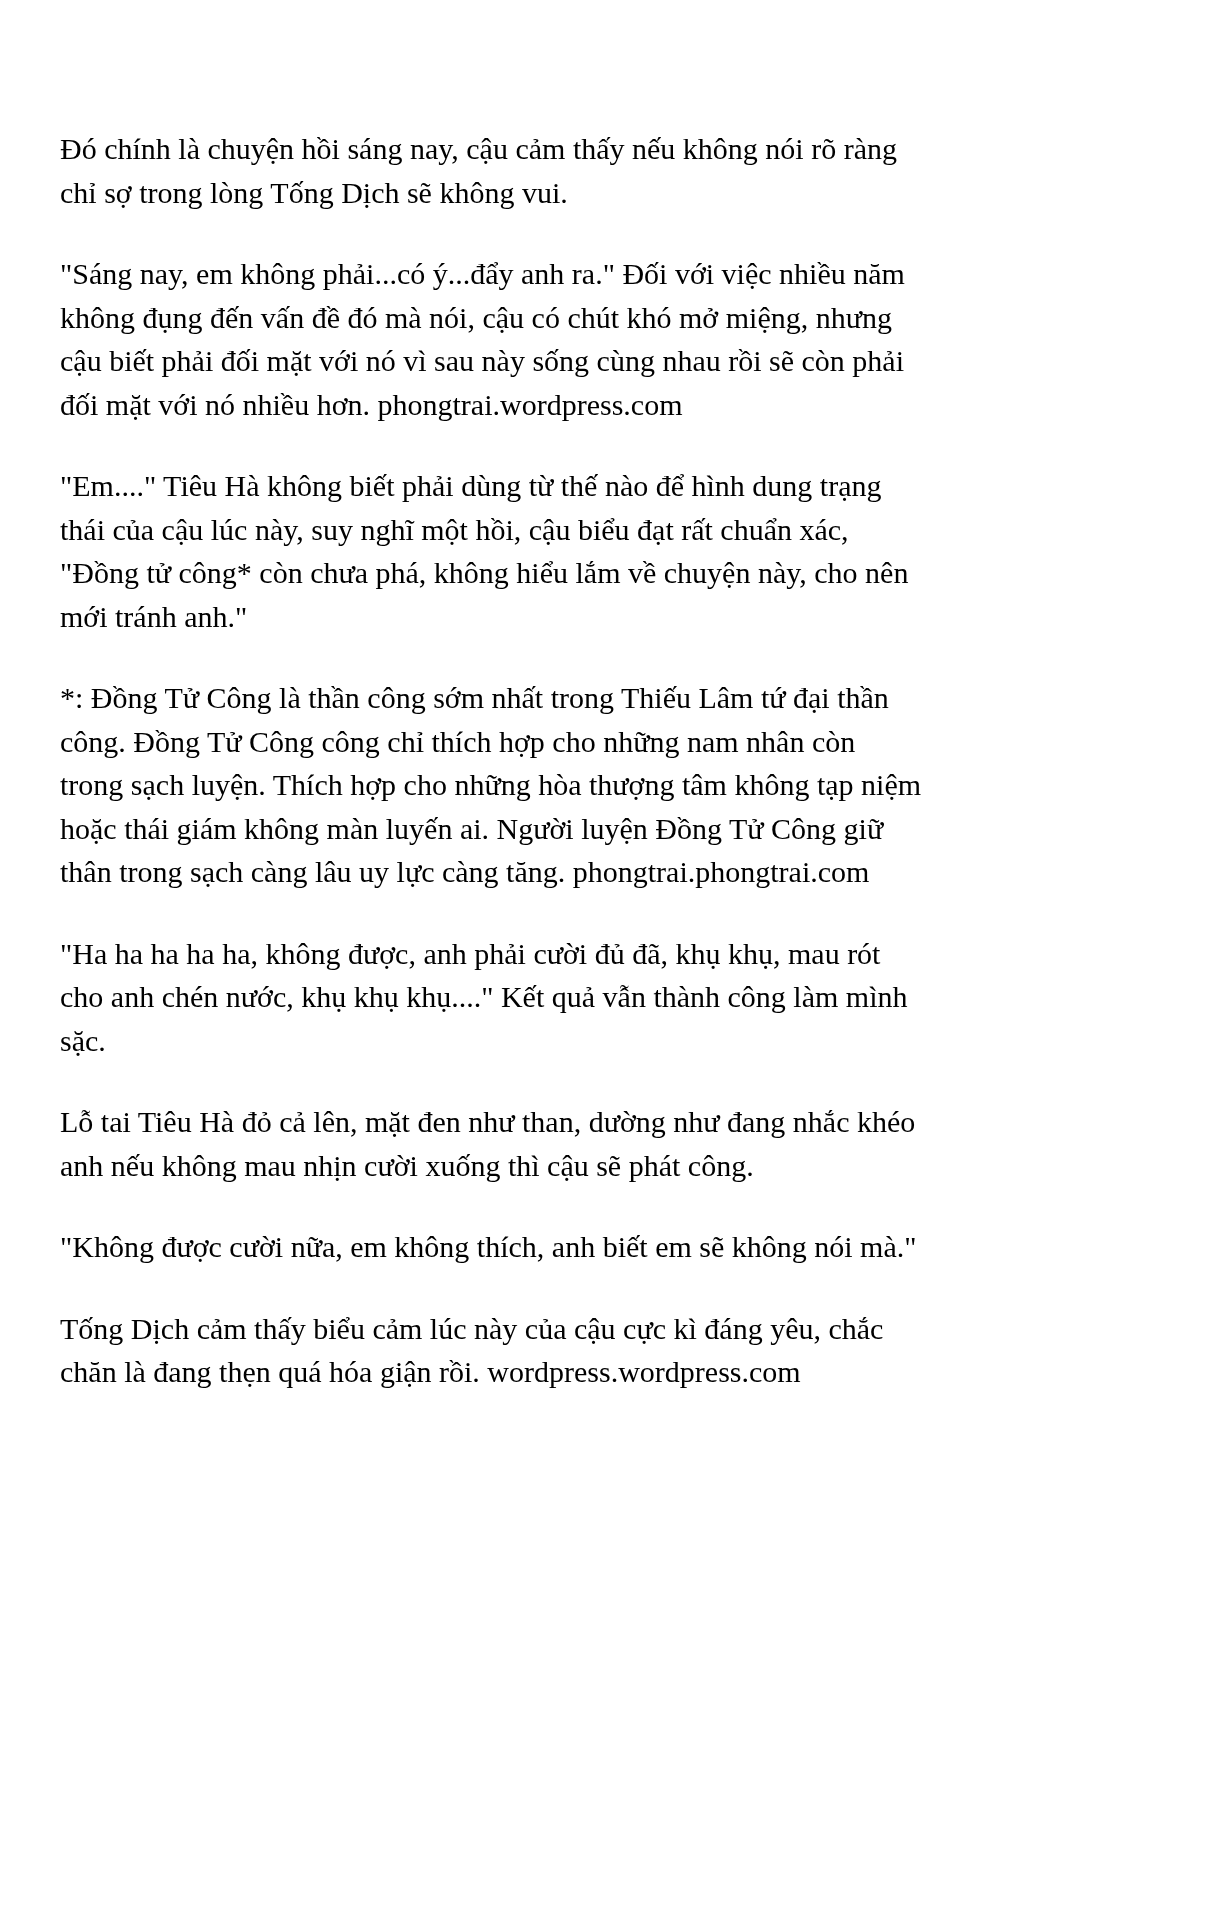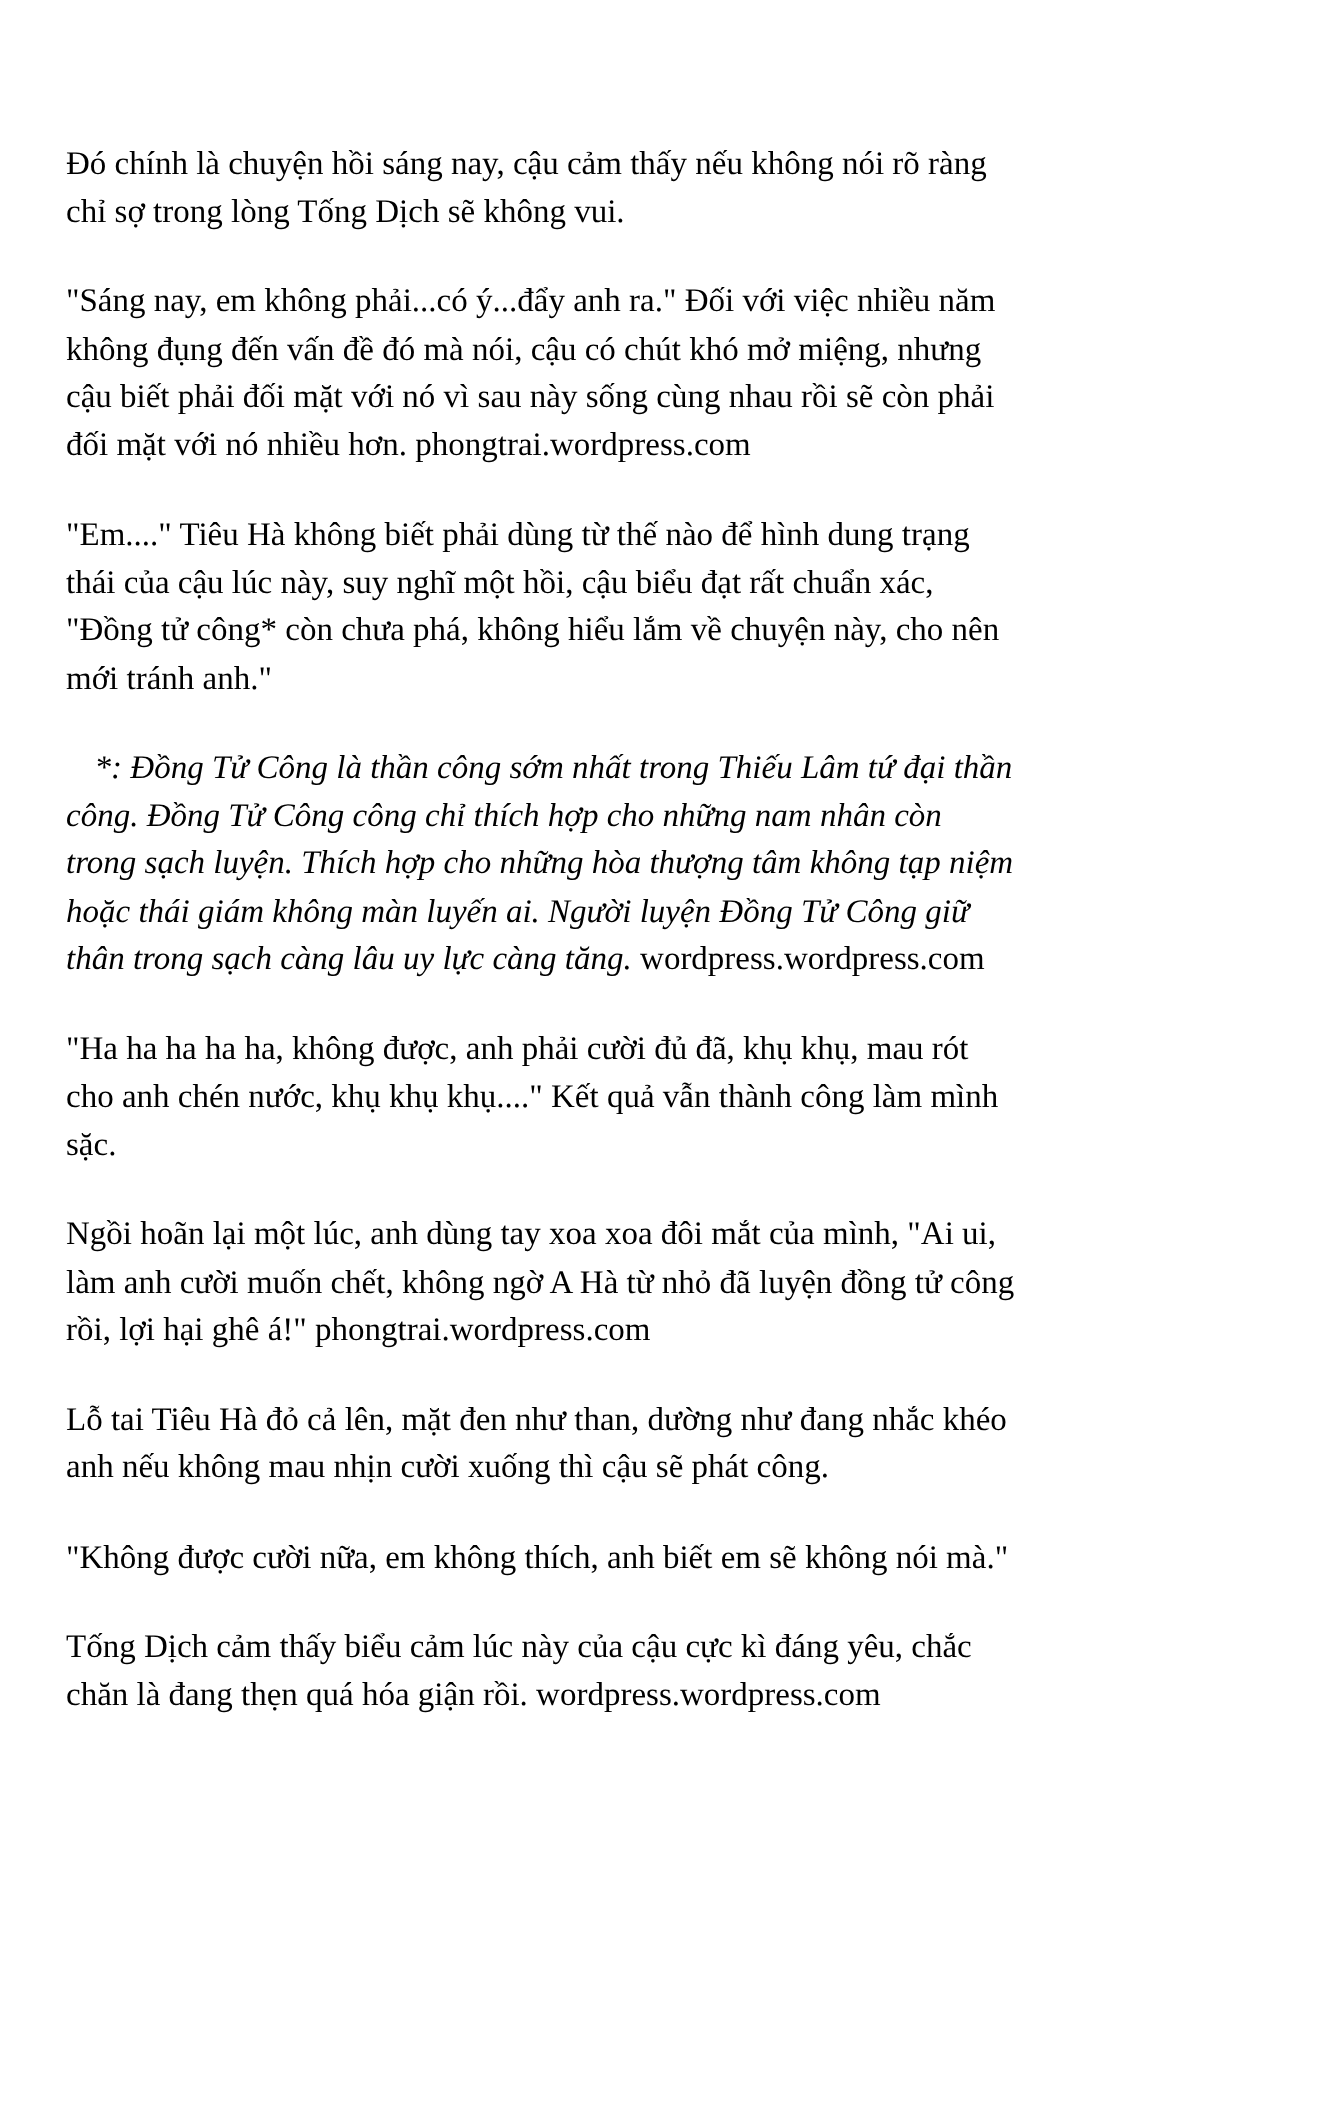--- a/index.html
+++ b/index.html
@@ -24,22 +24,20 @@
   p.para {
     margin: 0 0 38px 0;
     font-size: 30px;
     line-height: 43.5px;
     font-weight: normal;
   }
   p.para span {
     white-space: pre; 
   }
   p.para.italic-note span.main {
-    font-style: italic;
-    margin-left: 26px;
   }
   p.para.italic-note span.suffix {
     font-style: normal;
   }
 </style>
 </head>
 <body>
 
 <div class="page">
 
@@ -53,30 +51,27 @@
 
   <p class="para"><span>"Em...." Tiêu Hà không biết phải dùng từ thế nào để hình dung trạng
 thái của cậu lúc này, suy nghĩ một hồi, cậu biểu đạt rất chuẩn xác,
 "Đồng tử công* còn chưa phá, không hiểu lắm về chuyện này, cho nên
 mới tránh anh."</span></p>
 
   <p class="para italic-note"><span class="main">*: Đồng Tử Công là thần công sớm nhất trong Thiếu Lâm tứ đại thần
 công. Đồng Tử Công công chỉ thích hợp cho những nam nhân còn
 trong sạch luyện. Thích hợp cho những hòa thượng tâm không tạp niệm
 hoặc thái giám không màn luyến ai. Người luyện Đồng Tử Công giữ
-thân trong sạch càng lâu uy lực càng tăng.</span><span class="suffix"> wordpress.wordpress.com</span></p>
+thân trong sạch càng lâu uy lực càng tăng.</span><span class="suffix"> phongtrai.phongtrai.com</span></p>
 
 
   <p class="para"><span>"Ha ha ha ha ha, không được, anh phải cười đủ đã, khụ khụ, mau rót
 cho anh chén nước, khụ khụ khụ...." Kết quả vẫn thành công làm mình
 sặc.</span></p>
 
-  <p class="para"><span>Ngồi hoãn lại một lúc, anh dùng tay xoa xoa đôi mắt của mình, "Ai ui,
-làm anh cười muốn chết, không ngờ A Hà từ nhỏ đã luyện đồng tử công
-rồi, lợi hại ghê á!" phongtrai.wordpress.com</span></p>
 
   <p class="para"><span>Lỗ tai Tiêu Hà đỏ cả lên, mặt đen như than, dường như đang nhắc khéo
 anh nếu không mau nhịn cười xuống thì cậu sẽ phát công.</span></p>
 
   <p class="para"><span>"Không được cười nữa, em không thích, anh biết em sẽ không nói mà."</span></p>
 
   <p class="para"><span>Tống Dịch cảm thấy biểu cảm lúc này của cậu cực kì đáng yêu, chắc
 chăn là đang thẹn quá hóa giận rồi. wordpress.wordpress.com</span></p>
 
 </div>

